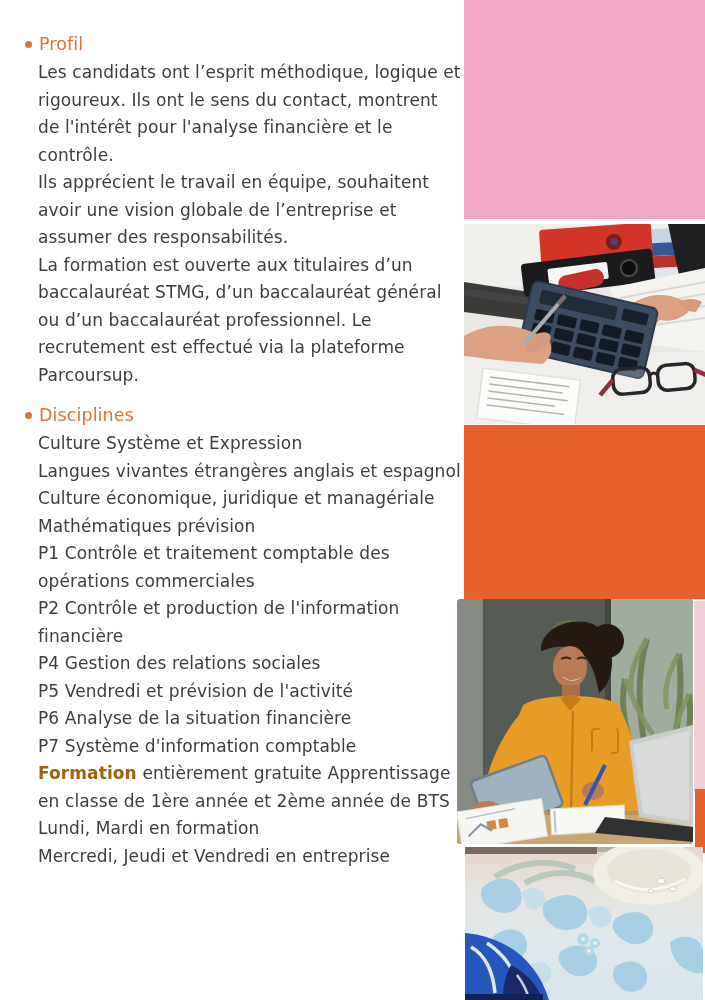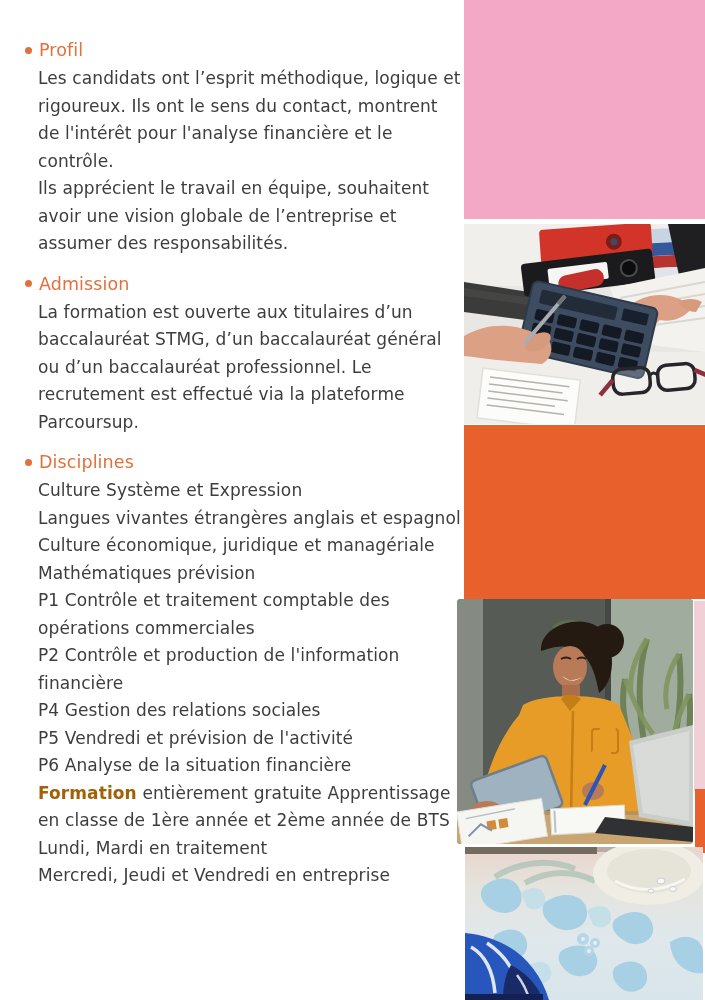--- a/index.html
+++ b/index.html
@@ -9,21 +9,21 @@
     color:#3d3c3e;overflow:hidden;
   }
   
   .text-col{position:absolute;left:25px;top:31px;width:437px;}
   .section{margin:0;}
   .sec-head{
     display:flex;align-items:center;gap:7px;
     color:#e2703c;font-size:17.5px;line-height:26px;
     margin:13px 0 2px 0;font-weight:400;
   }
-  .sec-head.first{margin-top:6px;}
+  .sec-head.first{margin-top:0;}
   .bullet{
     width:7px;height:7px;border-radius:50%;background:#e2703c;flex:0 0 auto;
   }
   .body-text{font-size:17px;line-height:27.5px;letter-spacing:.1px;}
   .para{margin:0 0 0 13px;max-width:424px;}
   .disc-item{margin:0 0 0 13px;max-width:424px;}
   .formation{margin:0 0 0 13px;max-width:424px;}
   .formation-label{color:#a16207;font-weight:600;margin-right:.33em;}
   .sched{margin:0 0 0 13px;max-width:424px;}
   
@@ -47,45 +47,42 @@
     <div class="section">
       <div class="sec-head first">
         <span class="bullet"></span>
         <span>Profil</span>
       </div>
       <p class="para">Les candidats ont l’esprit méthodique, logique et rigoureux. Ils ont le sens du contact, montrent de l'intérêt pour l'analyse financière et le contrôle.</p>
       <p class="para">Ils apprécient le travail en équipe, souhaitent avoir une vision globale de l’entreprise et assumer des responsabilités.</p>
     </div>
 
     <div class="section">
-      <div class="sec-head">
-        <span class="bullet"></span>
-        <span>Admission</span>
-      </div>
       <p class="para">La formation est ouverte aux titulaires d’un baccalauréat STMG, d’un baccalauréat général ou d’un baccalauréat professionnel. Le recrutement est effectué via la plateforme Parcoursup.</p>
     </div>
 
     <div class="section">
       <div class="sec-head">
         <span class="bullet"></span>
         <span>Disciplines</span>
       </div>
       <div class="disc-item">Culture Système et Expression</div>
       <div class="disc-item">Langues vivantes étrangères anglais et espagnol</div>
       <div class="disc-item">Culture économique, juridique et managériale</div>
       <div class="disc-item">Mathématiques prévision</div>
       <div class="disc-item">P1 Contrôle et traitement comptable des opérations commerciales</div>
       <div class="disc-item">P2 Contrôle et production de l'information financière</div>
       <div class="disc-item">P4 Gestion des relations sociales</div>
       <div class="disc-item">P5 Vendredi et prévision de l'activité</div>
       <div class="disc-item">P6 Analyse de la situation financière</div>
+      <div class="disc-item">P7 Système d'information comptable</div>
     </div>
 
     <p class="formation"><span class="formation-label">Formation</span><span>entièrement gratuite Apprentissage en classe de 1ère année et 2ème année de BTS</span></p>
-    <div class="sched">Lundi, Mardi en traitement</div>
+    <div class="sched">Lundi, Mardi en formation</div>
     <div class="sched">Mercredi, Jeudi et Vendredi en entreprise</div>
   </div>
 
   <div class="block pink-block" style="background:#f3a8c5"></div>
 
   <div class="block photo-calc">
     <svg width="241" height="200" viewBox="0 0 241 200" xmlns="http://www.w3.org/2000/svg">
       <rect width="241" height="200" fill="#e9e7e3"></rect>
       <rect x="0" y="0" width="241" height="62" fill="#f0efec"></rect>
 

